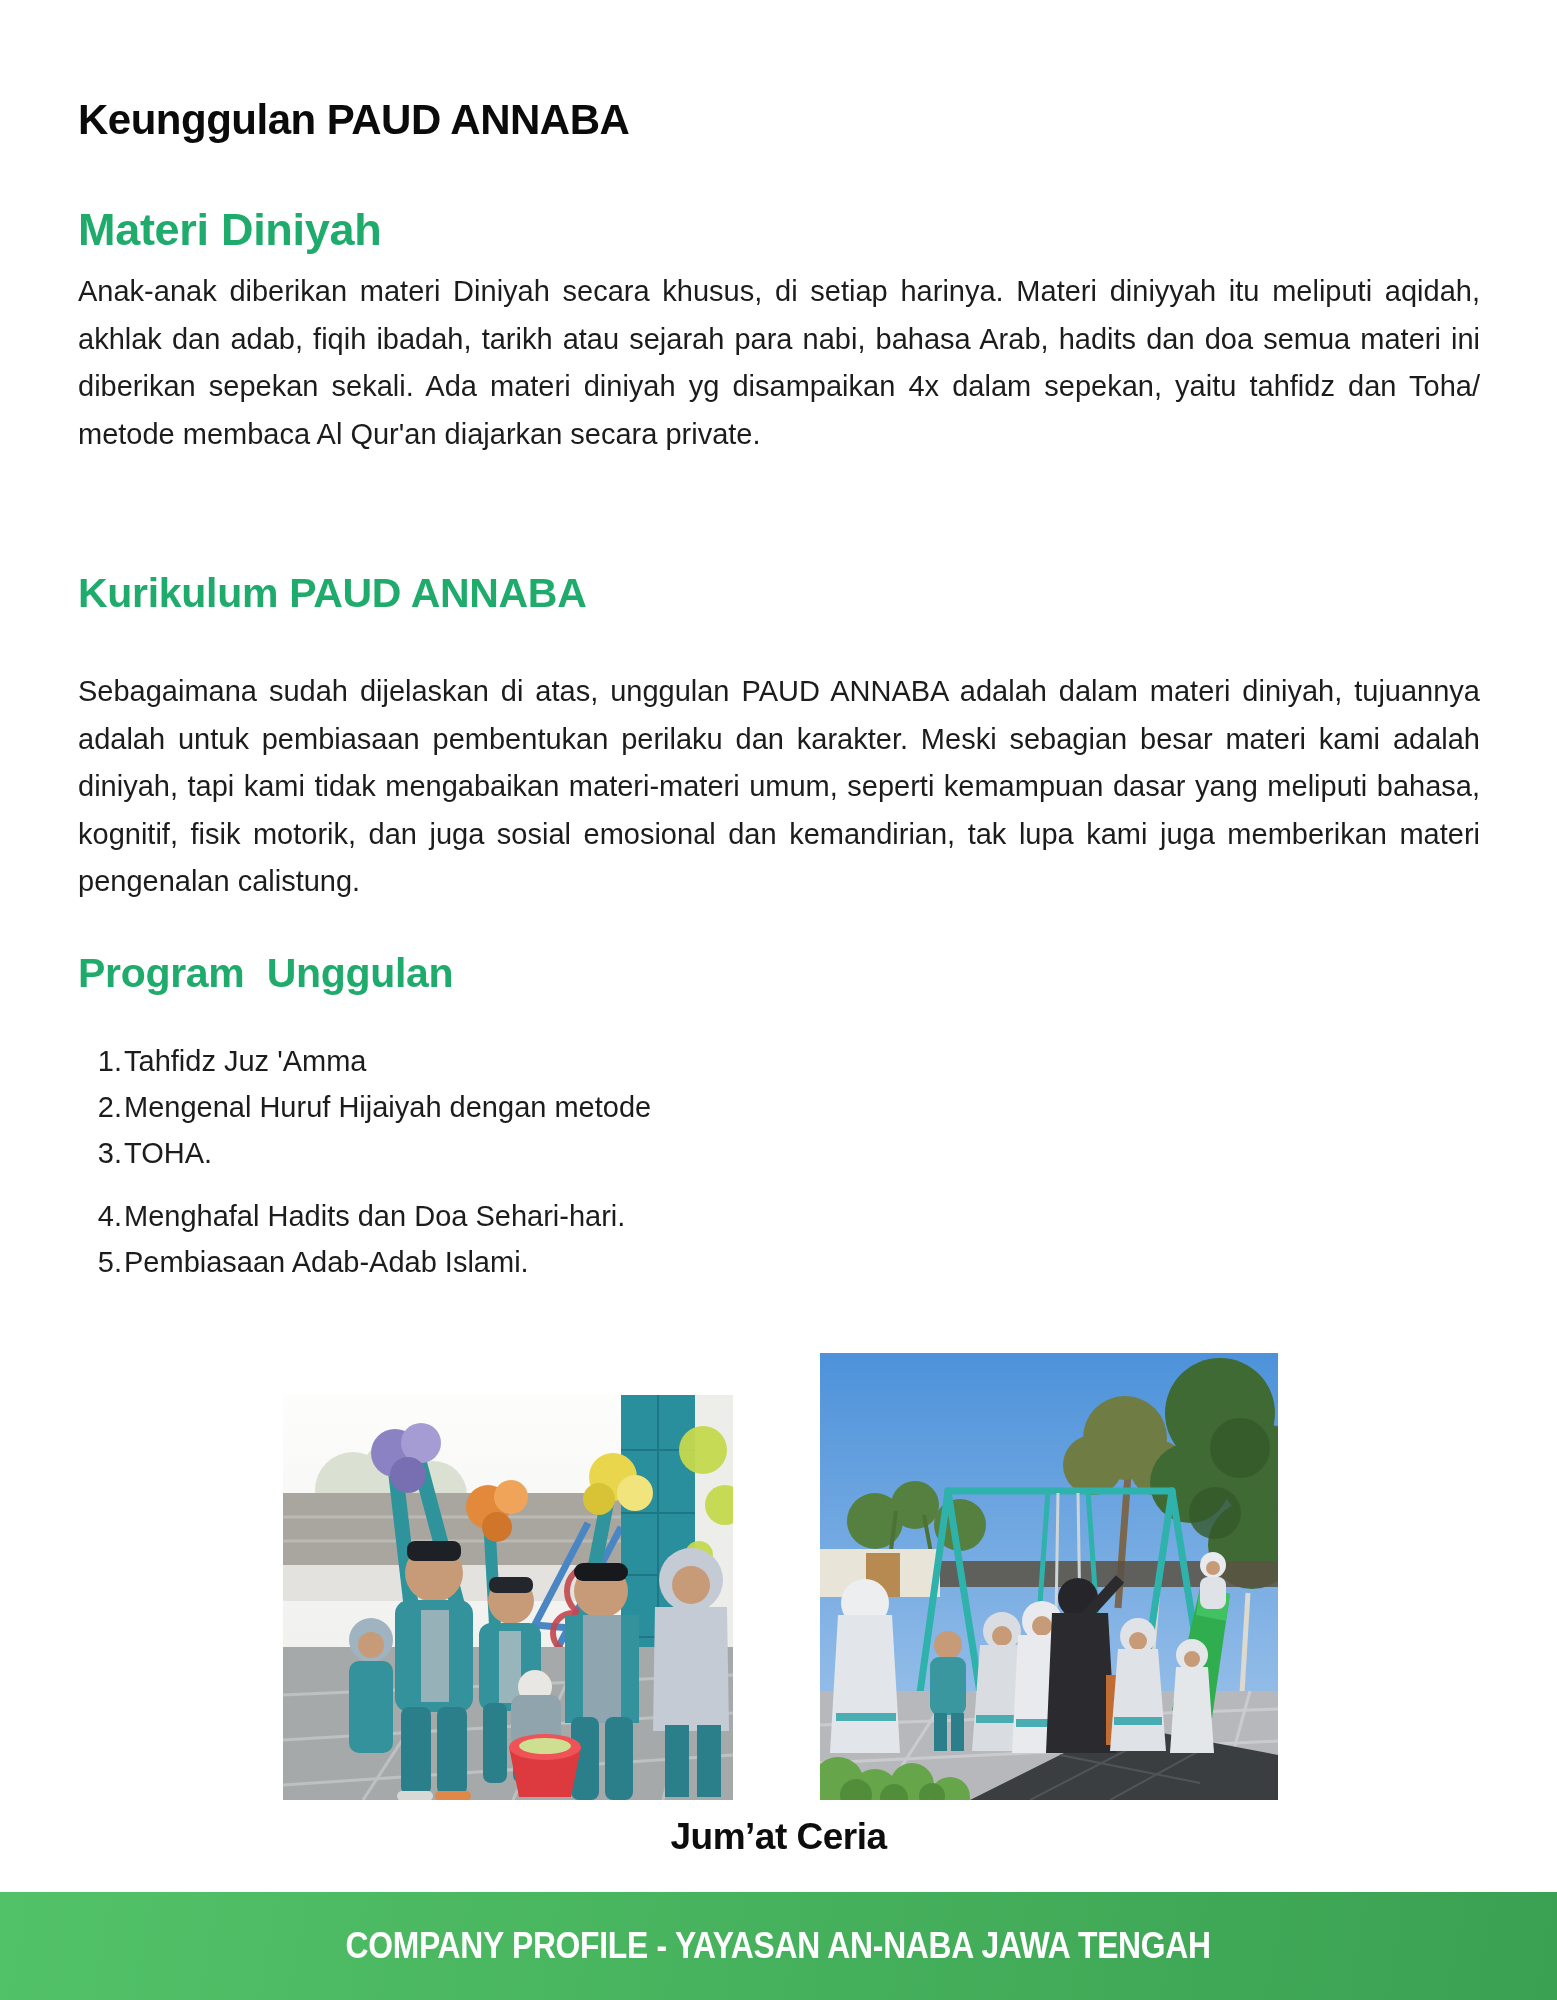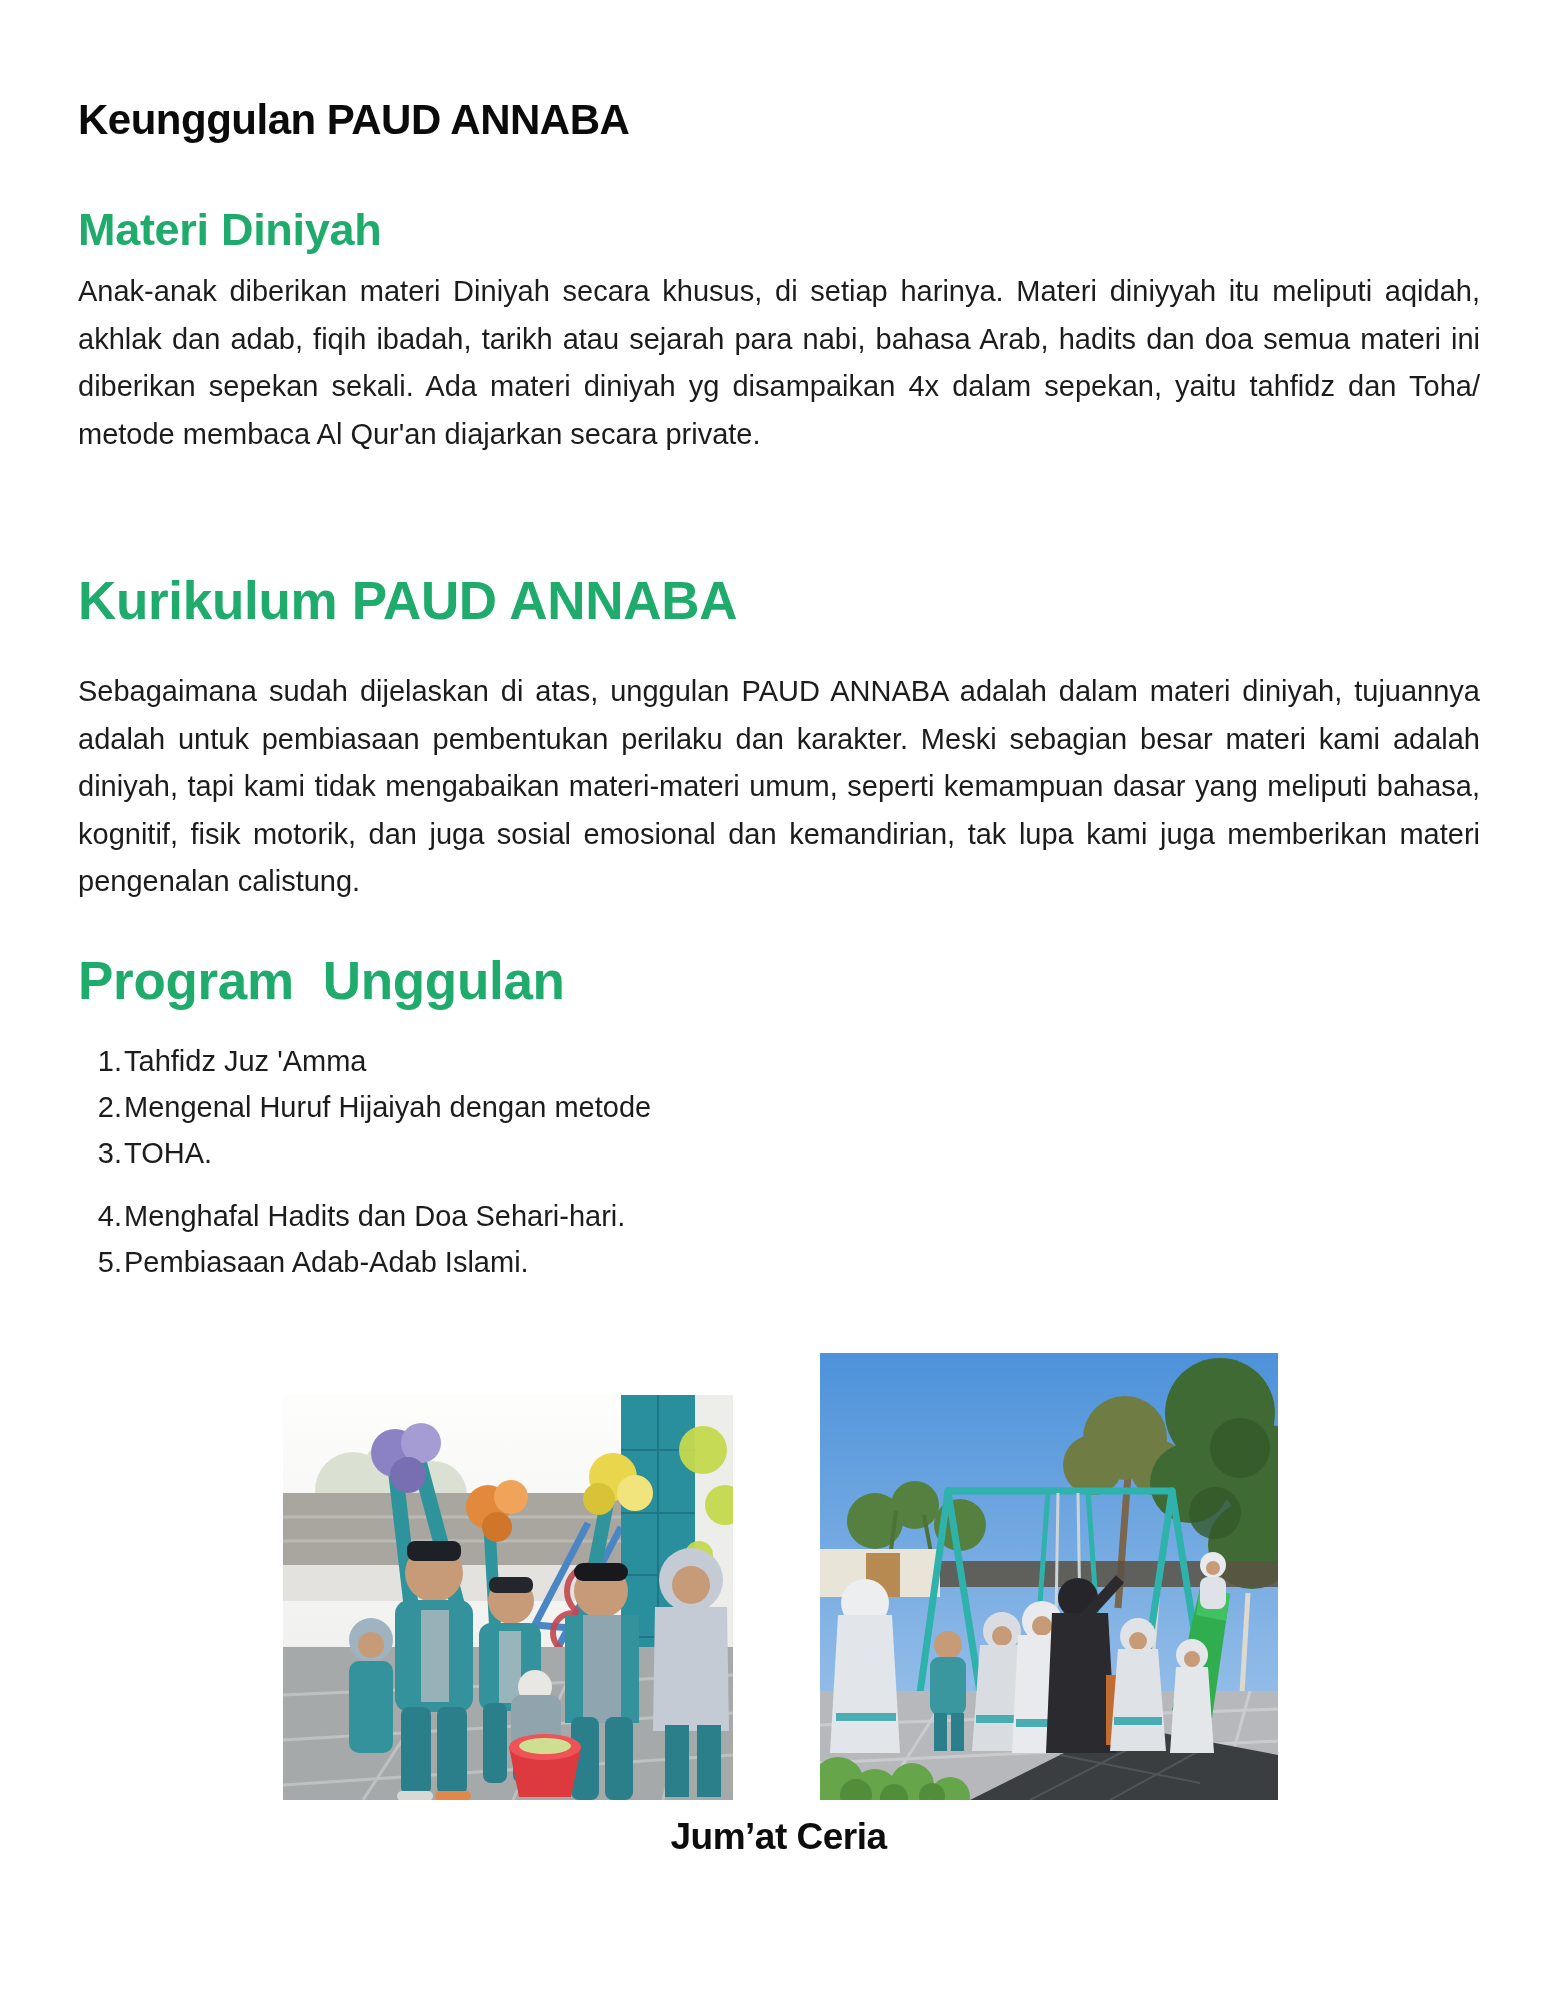--- a/index.html
+++ b/index.html
@@ -10,21 +10,21 @@
     font-family:"Liberation Sans", sans-serif;
     color:var(--text,#1d1d1d);
     overflow:hidden;
   }
   .title{
     position:absolute;left:78px;top:96px;margin:0;
     font-size:42px;font-weight:800;letter-spacing:-0.5px;color:#0b0b0b;
   }
   .h2{
     position:absolute;left:78px;margin:0;
-    font-size:53px;font-weight:800;letter-spacing:-0.3px;
+    font-size:41px;font-weight:800;letter-spacing:-0.3px;
     color:var(--heading-green,#1fab6b);
     white-space:pre-wrap;
   }
   .h2-materi{top:204px;font-size:45px;}
   .h2-kurikulum{top:570px;}
   .h2-program{top:950px;}
   .body{
     position:absolute;left:78px;width:1402px;margin:0;
     font-size:29px;line-height:47.5px;text-align:justify;color:#1c1c1c;
   }
@@ -359,14 +359,17 @@
       <g fill="#4f8a38" opacity="0.85">
         <circle cx="36" cy="442" r="16"></circle>
           <circle cx="74" cy="445" r="14"></circle>
           <circle cx="112" cy="443" r="13"></circle>
       </g>
     </svg>
   </div>
 
   <div class="caption">Jum’at Ceria</div>
 
+  <div class="footer">
+    <span class="footer-text">COMPANY PROFILE - YAYASAN AN-NABA JAWA TENGAH</span>
+  </div>
 
 </div>
 
 </body></html>

